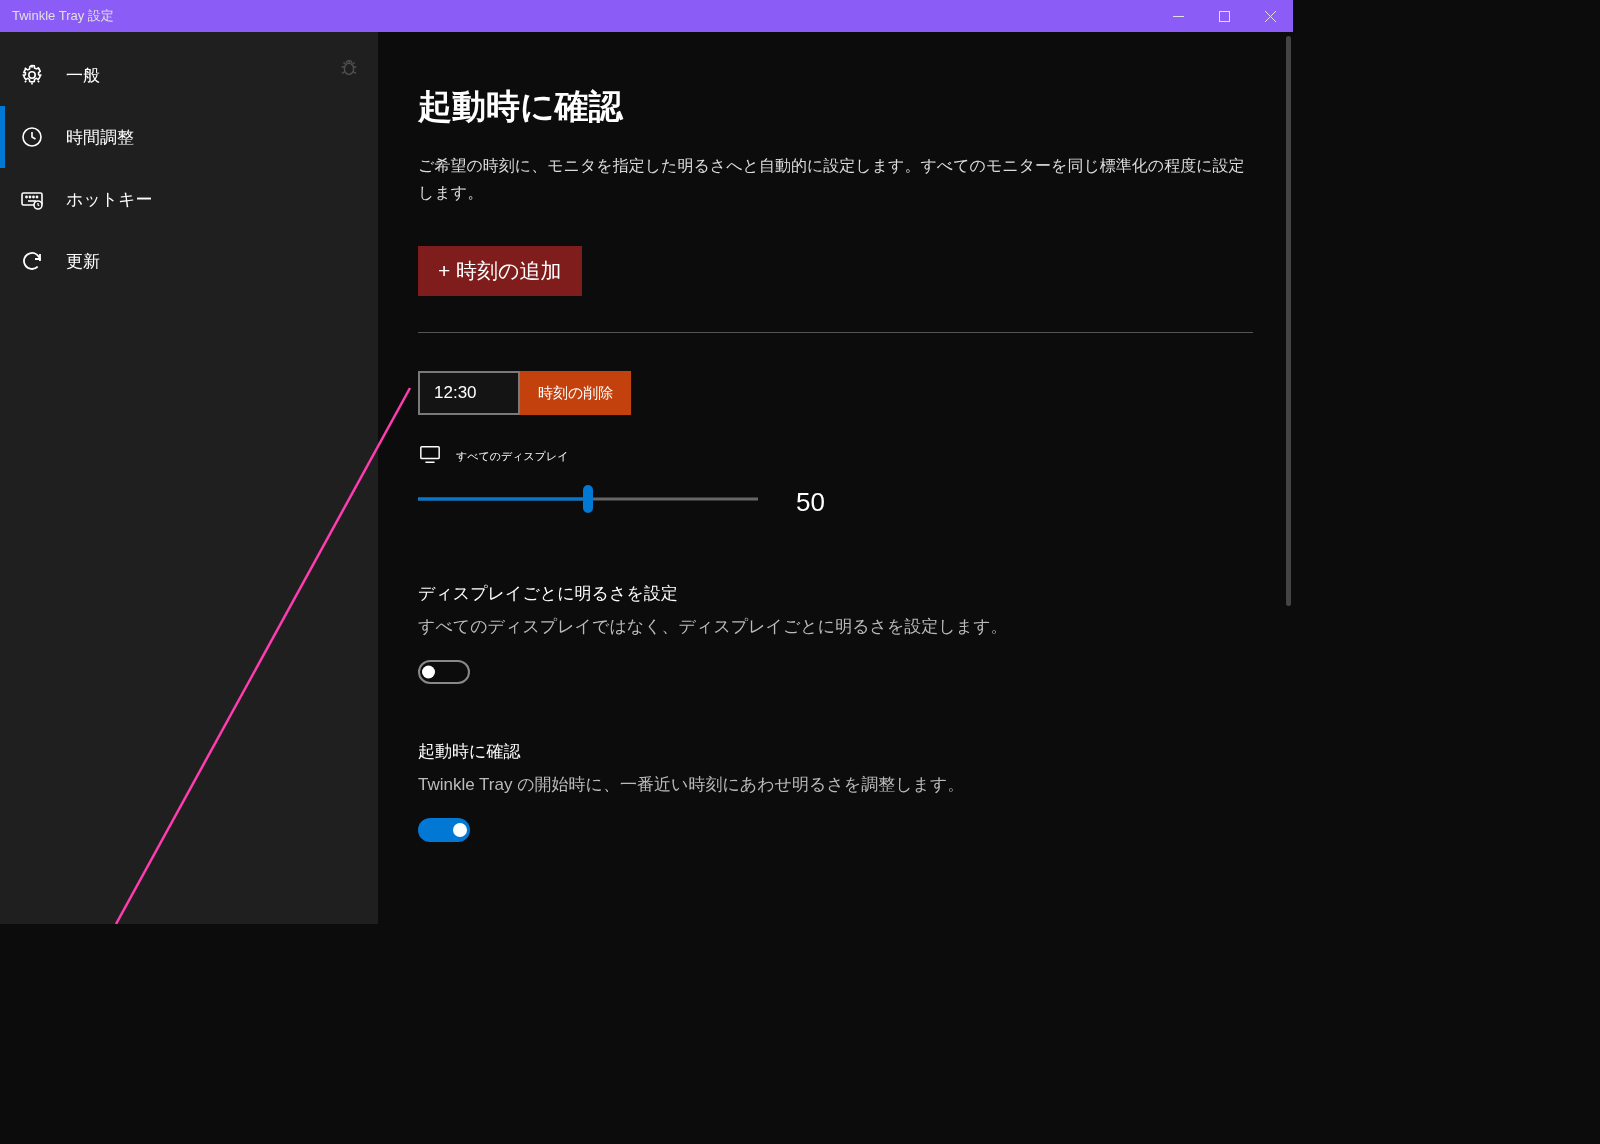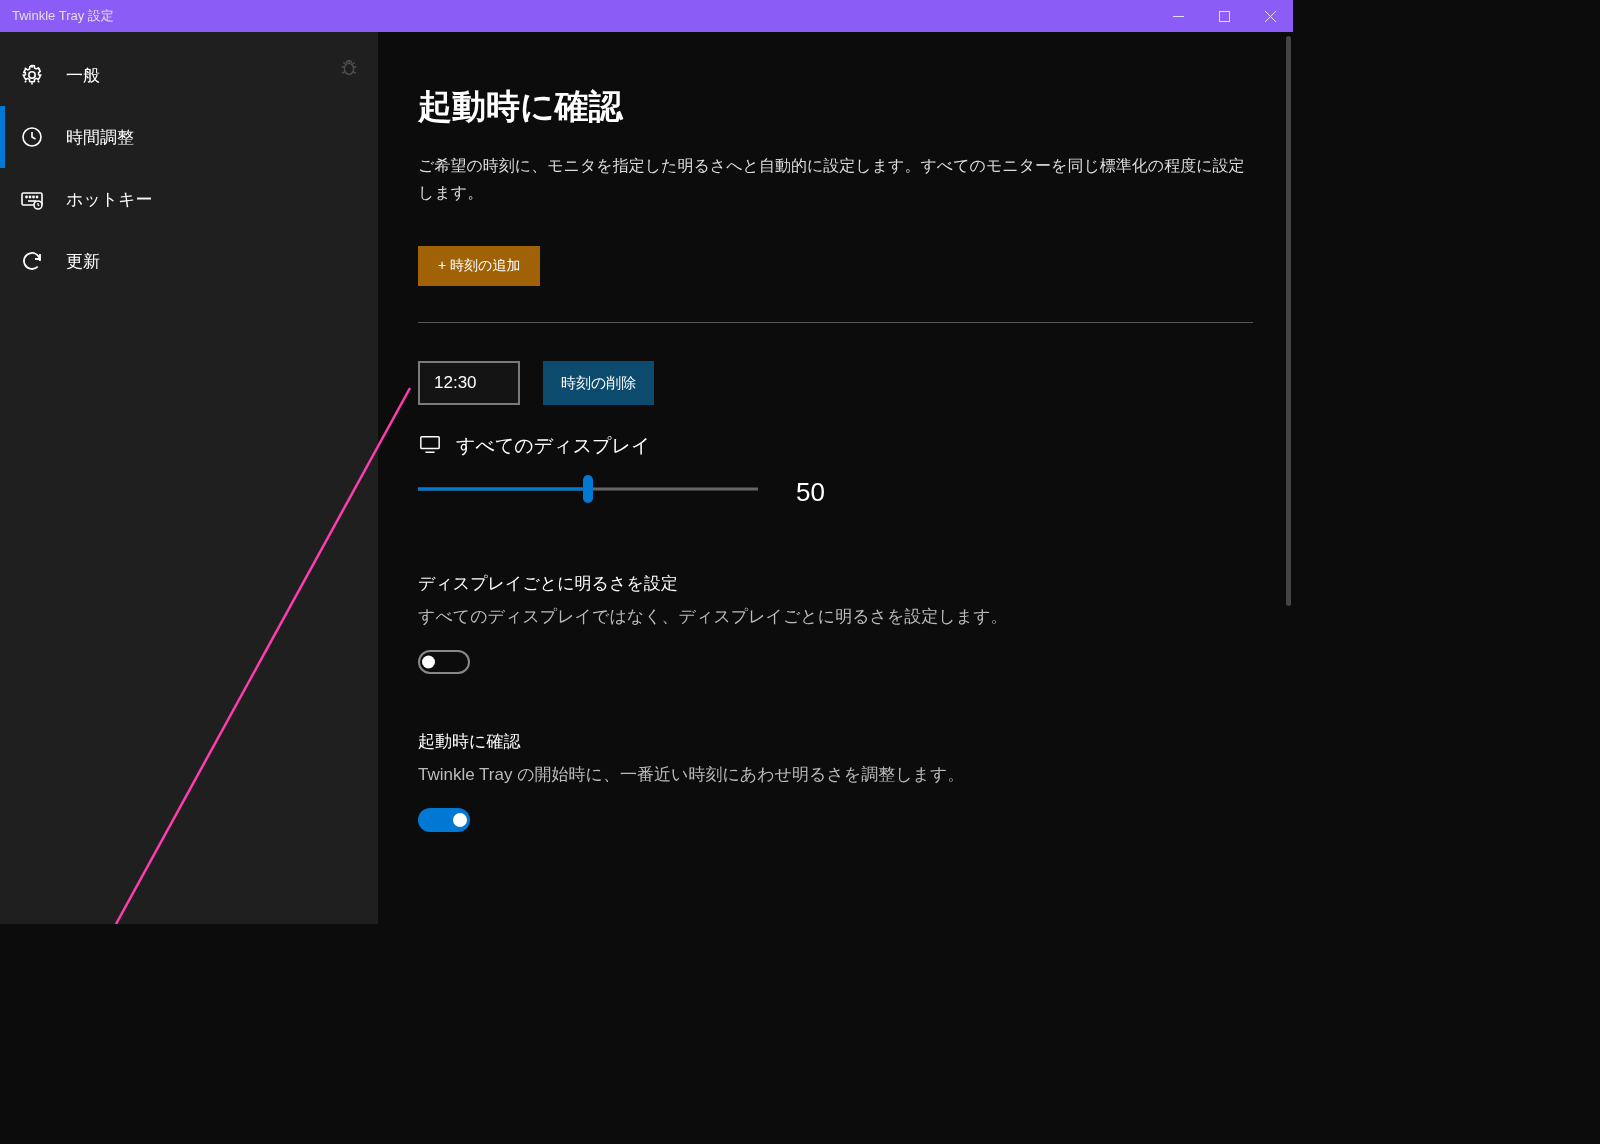--- a/index.html
+++ b/index.html
@@ -135,68 +135,68 @@
 
     .page-desc {
       font-size: 16px;
       line-height: 1.7;
       color: #dddddd;
       margin-bottom: 40px;
       max-width: 860px;
     }
 
     .btn-pill {
-      background: #a16207;
+      background: #7f1d1d;
       border: none;
       color: #ffffff;
       padding: 11px 20px;
-      font-size: 14px;
+      font-size: 21px;
       cursor: pointer;
     }
 
     .divider {
       height: 1px;
       background: #555555;
       margin: 36px 0 38px;
     }
 
     .time-row {
       display: flex;
-      gap: 23px;
+      gap: 0;
       margin-bottom: 28px;
     }
 
     .time-input {
       width: 102px;
       height: 44px;
       background: #141414;
       border: 2px solid #7a7a7a;
       color: #ffffff;
       font-size: 17px;
       padding: 0 14px;
     }
 
     .btn-remove {
-      background: #0c4a6e;
+      background: #c2410c;
       border: none;
       color: #ffffff;
       padding: 0 18px;
       font-size: 15px;
       cursor: pointer;
     }
 
     .display-label-row {
       display: flex;
       align-items: center;
       gap: 14px;
       margin-bottom: 18px;
     }
 
     .display-label {
-      font-size: 19px;
+      font-size: 11px;
     }
 
     .slider-row {
       display: flex;
       align-items: flex-start;
       gap: 38px;
       margin-bottom: 64px;
     }
 
     .slider {

